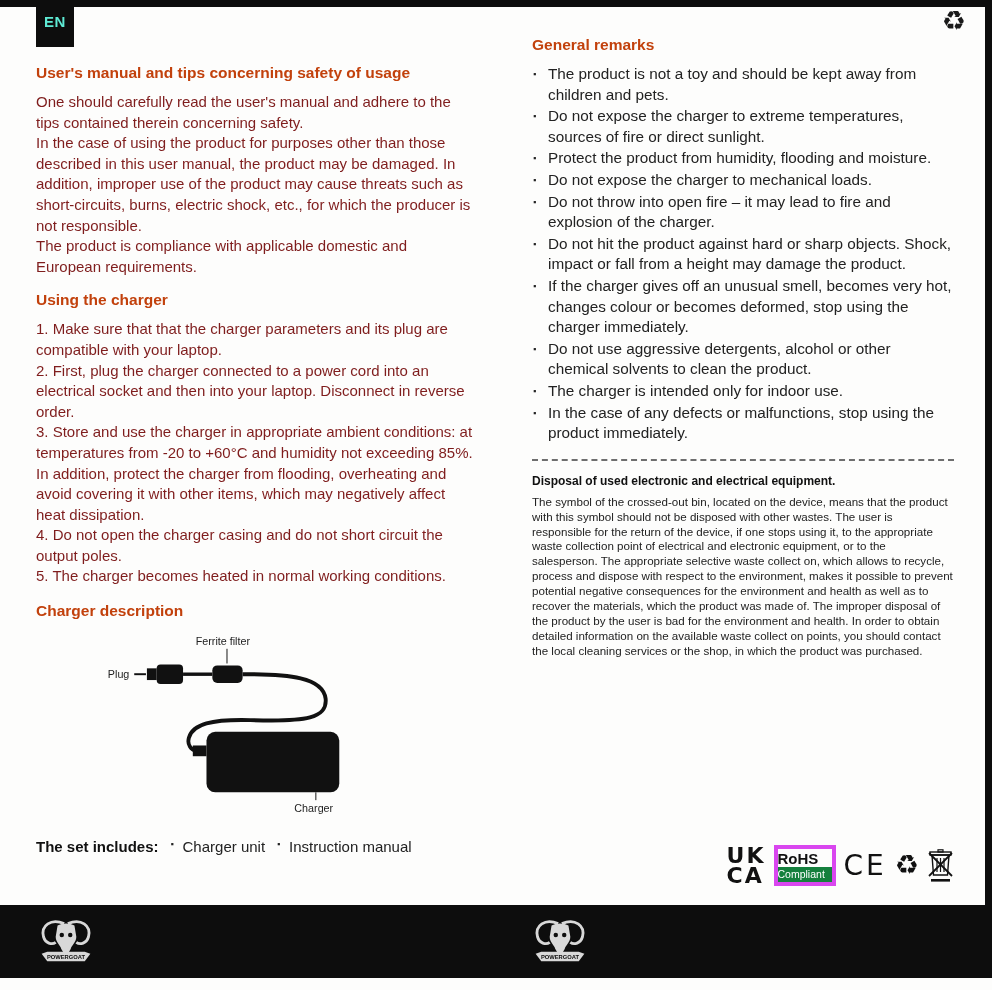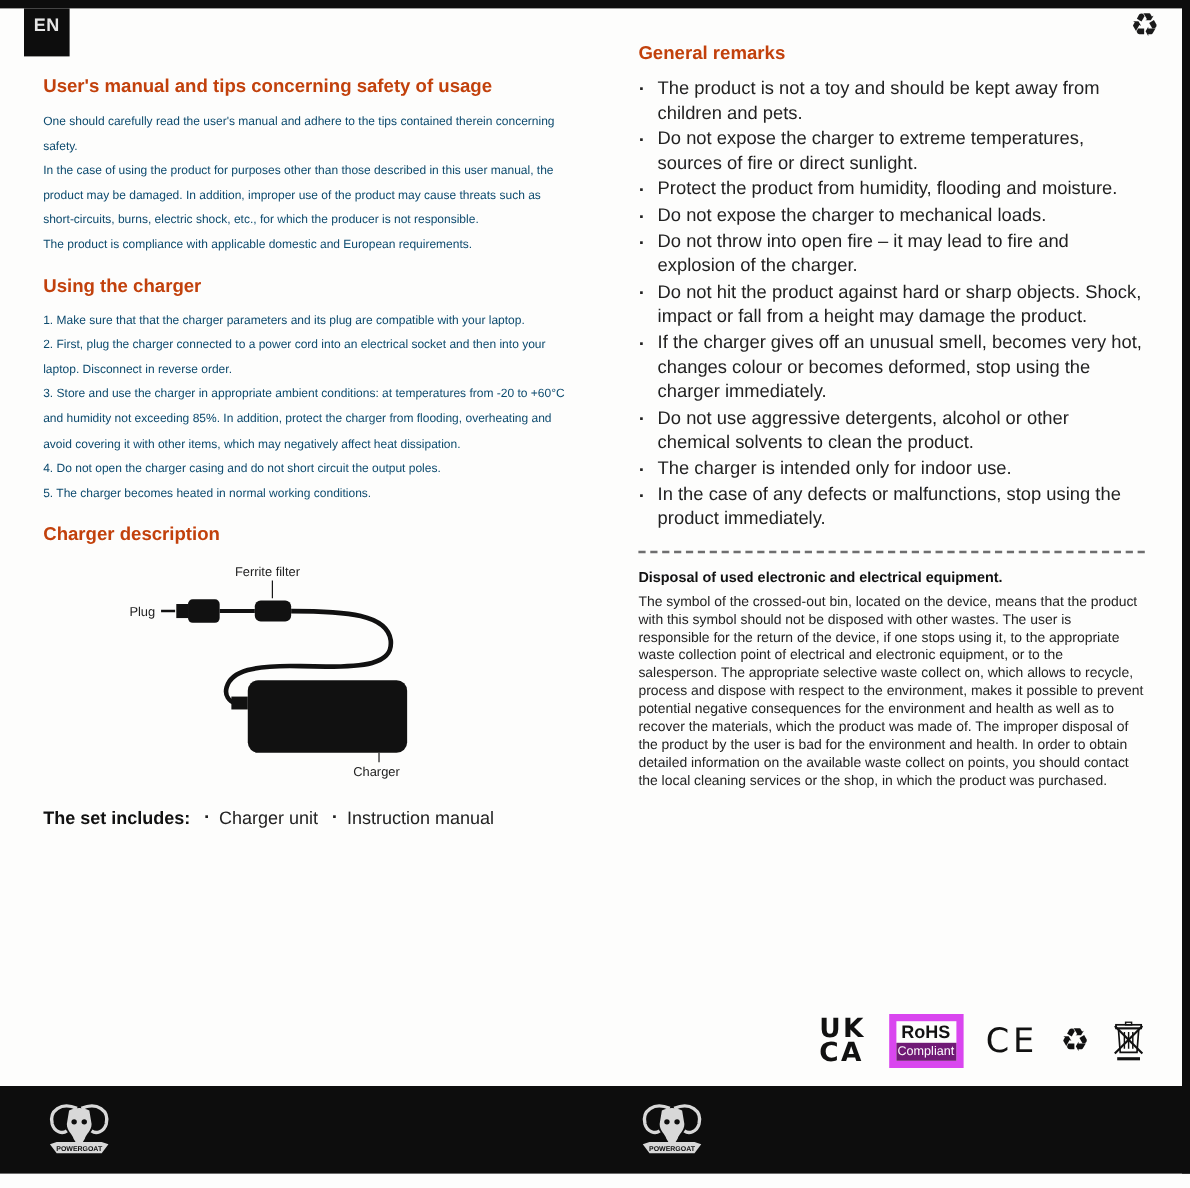--- a/index.html
+++ b/index.html
@@ -8,33 +8,33 @@
     position: relative;
     width: 992px; height: 990px;
     background: #fdfdfc;
     font-family: "Liberation Sans", sans-serif;
     color: #1c1c1c;
     overflow: hidden;
   }
   .edge-top { position:absolute; top:0; left:0; right:0; height:7px; background:#0d0d0d; }
   .edge-right { position:absolute; top:0; right:0; width:7px; height:978px; background:#0d0d0d; }
   .lang-badge {
-    position:absolute; left:20px; top:7px; width:38px; height:40px;
-    background:#0d0d0d; color:#e5e5e5; font-weight:bold; font-size:15px;
+    position:absolute; left:36px; top:7px; width:38px; height:40px;
+    background:#0d0d0d; color:#5eead4; font-weight:bold; font-size:15px;
     display:flex; align-items:flex-start; justify-content:center; padding-top:6px;
     letter-spacing:0.5px;
   }
   .corner-icon { position:absolute; right:26px; top:8px; font-size:27px; color:#1a1a1a; line-height:1; }
 
   .col-left  { position:absolute; left:36px;  top:64px; width:438px; }
   .col-right { position:absolute; left:532px; top:36px; width:422px; }
 
   h2 { font-size:15.5px; font-weight:700; margin:0 0 10px 0; color:#c2410c; }
   h2.spaced { margin-top:15px; }
-  .body { font-size:10px; line-height:20.6px; margin:0; color:#0c4a6e; }
+  .body { font-size:15px; line-height:20.6px; margin:0; color:#7f1d1d; }
   .pre { white-space:pre-line; margin-bottom:14px; }
   .step { margin:0; }
 
   .diagram { margin-top:6px; padding-left:66px; }
   .dlabel { font-size:11px; fill:#222; font-family:"Liberation Sans",sans-serif; }
 
   .set-line { margin-top:16px; font-size:15px; color:#222; }
   .set-label { font-weight:700; color:#111;margin-top:40px; }
   .set-item { margin-left:12px; position:relative; padding-left:12px; }
   .set-item::before { content:"▪"; position:absolute; left:0; top:1px; font-size:9px; }
@@ -46,26 +46,26 @@
   }
   .remarks li::before { content:"▪"; position:absolute; left:1px; top:0; font-size:9px; line-height:20.6px; }
 
   .dashes { border:none; border-top:2px dashed #6e6e6e; margin:15px 0 13px 0; }
 
   h3.disposal-h { font-size:12px; font-weight:700; margin:0 0 7px 0; color:#111; }
   .small { font-size:11.6px; line-height:14.9px; margin:0; color:#222; }
 
   .marks {
     position:absolute; left:532px; top:845px; width:422px;
-    display:flex; align-items:center; justify-content:flex-end; gap:19px;
+    display:flex; align-items:center; justify-content:flex-end; gap:8px;
   }
   .ukca { display:flex; flex-direction:column; font-weight:700; font-size:22px; line-height:0.88; letter-spacing:2px; color:#111; font-family:"DejaVu Sans", sans-serif; }
-  .rohs { border:6px solid #d946ef; text-align:center; width:62px; }
+  .rohs { border:4px solid #d946ef; width:62px; }
   .rohs-top { display:block; font-weight:700; font-size:15px; padding:1px 0 0 0; color:#111; }
-  .rohs-bottom { display:block; background:#701a75; color:#fff; font-size:10.5px; padding:1px 0 2px 0; }
+  .rohs-bottom { display:block; background:#15803d; color:#fff; font-size:10.5px; padding:1px 0 2px 0; }
   .ce-mark { font-size:28px; letter-spacing:3px; color:#111; font-family:"DejaVu Sans", sans-serif; }
   .recycle-mark { font-size:27px; color:#111; line-height:1; }
 
   .footer { position:absolute; left:0; top:905px; width:992px; height:73px; background:#0d0d0d; }
   .goat-logo { position:absolute; top:9px; }
   .goat-1 { left:36px; }
   .goat-2 { left:530px; }
 </style>
 </head>
 <body>

